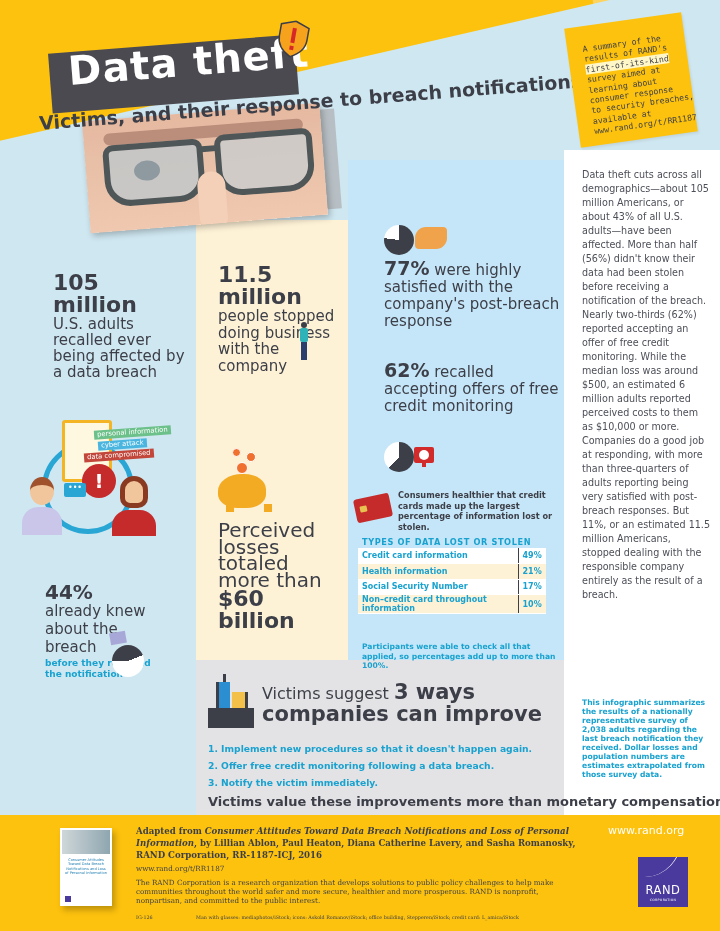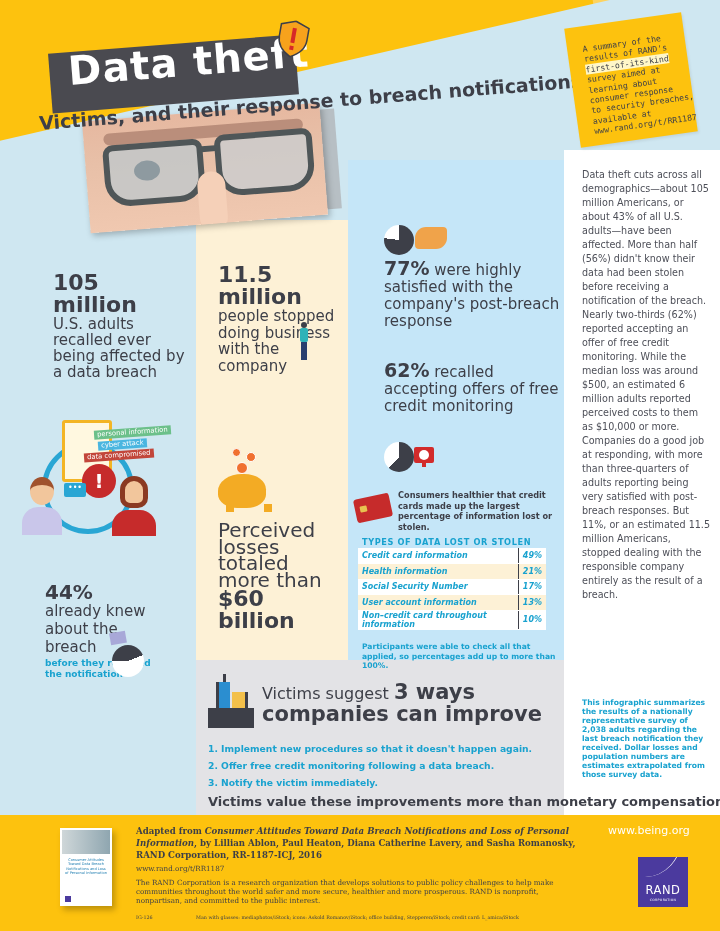--- a/index.html
+++ b/index.html
@@ -93,24 +93,24 @@
   .person-woman { position: absolute; left: 112px; top: 476px; width: 44px; height: 60px; }
   .person-woman .hd { position: absolute; left: 8px; top: 0; width: 28px; height: 32px; border-radius: 14px 14px 10px 10px; background: #f2c69c; border: 5px solid #8b3a22; }
   .person-woman .bd { position: absolute; left: 0; top: 34px; width: 44px; height: 26px; border-radius: 16px 16px 0 0; background: #c62b2b; }
 
   
   .ccard { position: absolute; left: 355px; top: 496px; width: 36px; height: 24px; background: #c62b2b; border-radius: 3px; transform: rotate(-12deg); }
   .ccard::after { content: ""; position: absolute; left: 5px; top: 8px; width: 7px; height: 6px; background: #e8c250; border-radius: 1px; }
   .cc-caption { position: absolute; left: 398px; top: 490px; width: 165px; font-size: 8.2px; line-height: 10.5px; font-weight: bold; color: #3d3f48; }
   .table-title { position: absolute; left: 362px; top: 537px; font-size: 8.2px; font-weight: bold; color: #19a2cf; letter-spacing: .6px; }
   .data-table { position: absolute; left: 358px; top: 548px; width: 188px; border-collapse: collapse; font-size: 8px; color: #19a2cf; font-weight: bold; }
-  .data-table td { height: 15.5px; padding: 0 4px; border-bottom: 1px solid #fff; font-style: italic; }
+  .data-table td { height: 15.5px; padding: 0 4px; border-bottom: 1px solid #fff; }
   .data-table tr:nth-child(odd) td { background: #fff; }
   .data-table tr:nth-child(even) td { background: #fdf1d6; }
-  .data-table td.val { width: 28px; text-align: right; border-left: 1px solid #3d3f48; }
+  .data-table td.val { width: 28px; border-left: 1px solid #3d3f48; }
   .table-note { position: absolute; left: 362px; top: 642px; width: 200px; font-size: 7.6px; line-height: 9.5px; color: #19a2cf; font-weight: bold; }
 
   
   .buildings { position: absolute; left: 208px; top: 676px; width: 46px; height: 52px; }
   .bldg1 { position: absolute; left: 8px; top: 6px; width: 14px; height: 46px; background: #2b8ed0; border-left: 3px solid #3d3f48; }
   .bldg1::before { content: ""; position: absolute; left: 4px; top: -8px; width: 3px; height: 8px; background: #3d3f48; }
   .bldg2 { position: absolute; left: 24px; top: 16px; width: 16px; height: 36px; background: #f3c04a; border-right: 3px solid #3d3f48; }
   .bldg3 { position: absolute; left: 0; top: 32px; width: 46px; height: 20px; background: #3d3f48; }
   .ways-title1 { position: absolute; left: 262px; top: 680px; font-size: 16px; color: #3d3f48; white-space: nowrap; }
   .ways-title1 b { font-size: 21px; }
@@ -262,24 +262,20 @@
         </tr>
     <tr>
           <td>Health information</td>
           <td class="val">21%</td>
         </tr>
     <tr>
           <td>Social Security Number</td>
           <td class="val">17%</td>
         </tr>
     <tr>
-          <td>User account information</td>
-          <td class="val">13%</td>
-        </tr>
-    <tr>
           <td>Non–credit card throughout information</td>
           <td class="val">10%</td>
         </tr>
   </tbody>
     </table>
   <div class="table-note">Participants were able to check all that applied, so percentages add up to more than 100%.</div>
 
   <div class="buildings">
     <div class="bldg1"></div>
       <div class="bldg2"></div>
@@ -300,19 +296,19 @@
     <div class="ttl">Consumer Attitudes Toward Data Breach Notifications and Loss of Personal Information</div>
     <div class="logo"></div>
   </div>
   <div class="cite">
     <span>Adapted from </span><i>Consumer Attitudes Toward Data Breach Notifications and Loss of Personal Information</i><span>, by Lillian Ablon, Paul Heaton, Diana Catherine Lavery, and Sasha Romanosky, RAND Corporation, RR-1187-ICJ, 2016</span>
   </div>
   <div class="cite-url">www.rand.org/t/RR1187</div>
   <div class="about">The RAND Corporation is a research organization that develops solutions to public policy challenges to help make communities throughout the world safer and more secure, healthier and more prosperous. RAND is nonprofit, nonpartisan, and committed to the public interest.</div>
   <div class="ig-num">IG-126</div>
   <div class="credits">Man with glasses: mediaphotos/iStock; icons: Askold Romanov/iStock; office building, Stepperen/iStock; credit card: L_amica/iStock</div>
-  <div class="rand-url">www.being.org</div>
+  <div class="rand-url">www.rand.org</div>
   <div class="rand-logo">
     <div class="arc"></div>
     <div class="nm">RAND</div>
     <div class="sb">CORPORATION</div>
   </div>
 </div>
 
 </body></html>

